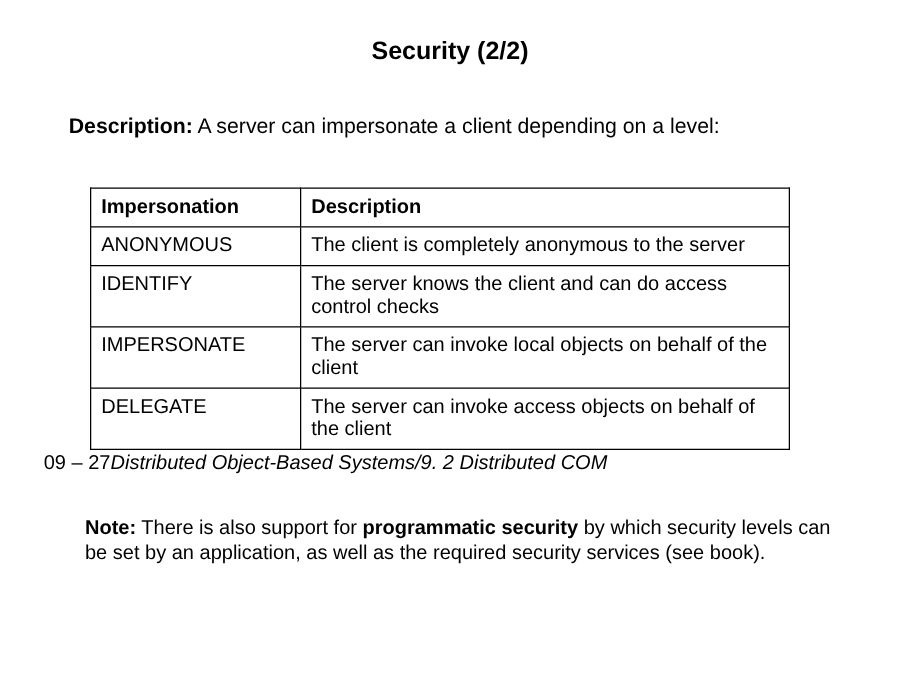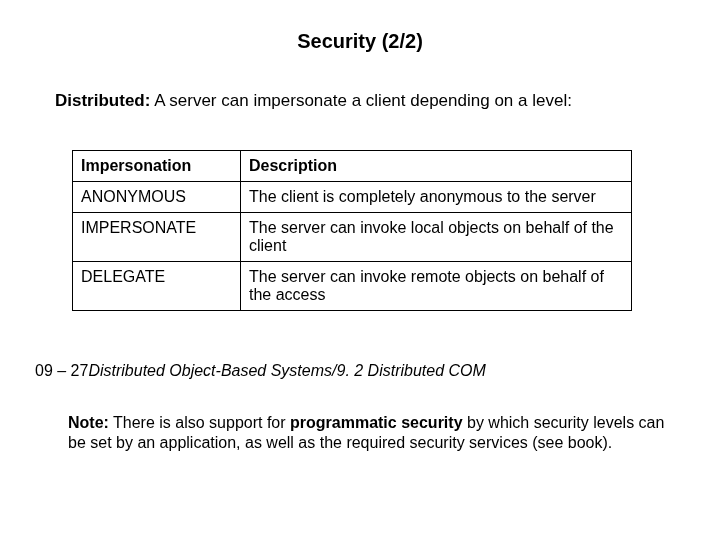--- a/index.html
+++ b/index.html
@@ -80,45 +80,49 @@
   .footer-right { font-style: italic; }
 </style>
 </head>
 <body>
 
 <div class="slide">
 
   <div class="title">Security (2/2)</div>
 
   <div class="delegation">
-    <span class="label">Distributed:</span><span> A server can impersonate a client depending on a level:</span>
+    <span class="label">Description:</span><span> A server can impersonate a client depending on a level:</span>
   </div>
 
   <div class="table-wrap">
     <table>
       <colgroup>
           <col class="c1">
           <col>
         </colgroup>
       <tbody>
           <tr>
         <th>Impersonation</th>
         <th>Description</th>
       </tr>
       <tr>
         <td>ANONYMOUS</td>
         <td>The client is completely anonymous to the server</td>
       </tr>
       <tr>
+        <td>IDENTIFY</td>
+        <td>The server knows the client and can do access control checks</td>
+      </tr>
+      <tr>
         <td>IMPERSONATE</td>
         <td>The server can invoke local objects on behalf of the client</td>
       </tr>
       <tr>
         <td>DELEGATE</td>
-        <td>The server can invoke remote objects on behalf of the access</td>
+        <td>The server can invoke access objects on behalf of the client</td>
       </tr>
     </tbody>
       </table>
   </div>
 
   <div class="note">
     <span class="label">Note:</span><span> There is also support for </span><span class="prog">programmatic security</span><span> by which security levels can be set by an application, as well as the required security services (see book).</span>
   </div>
 
   <div class="footer">

